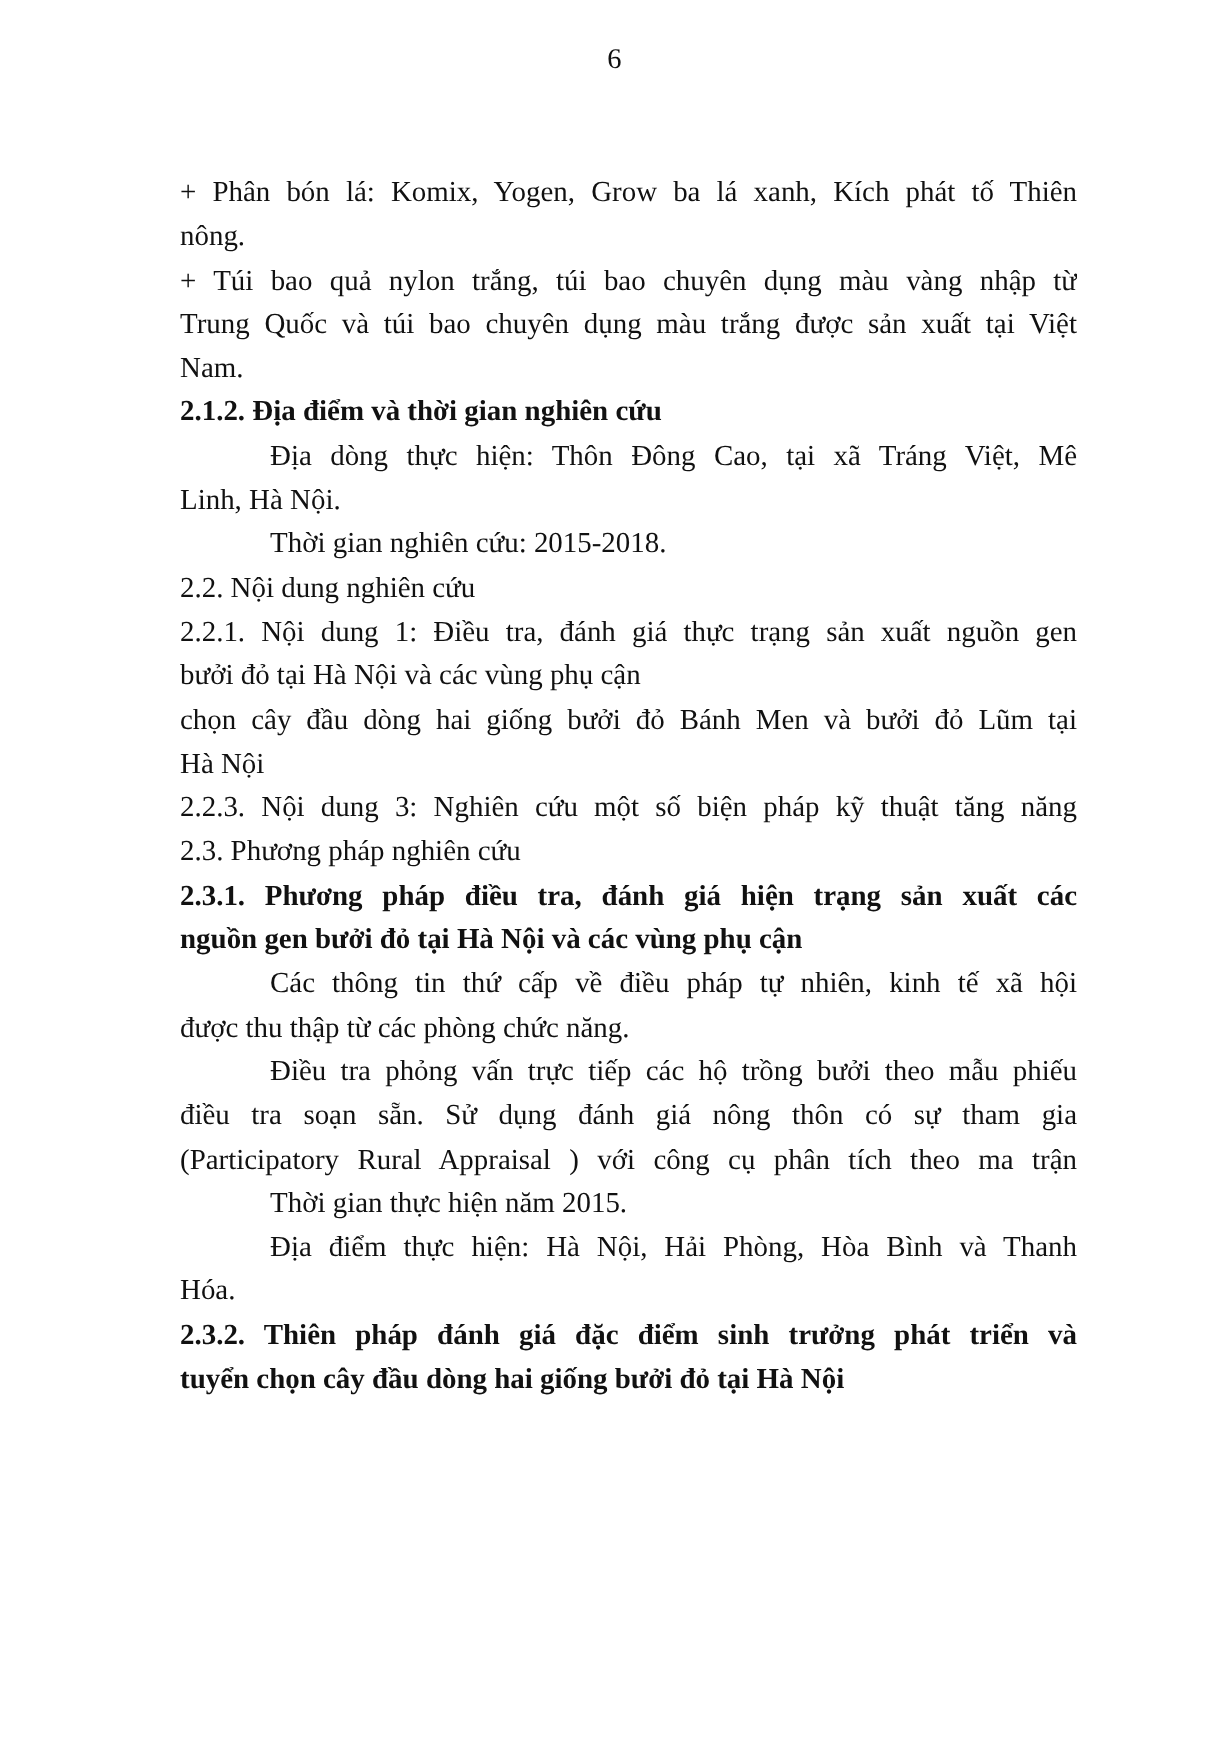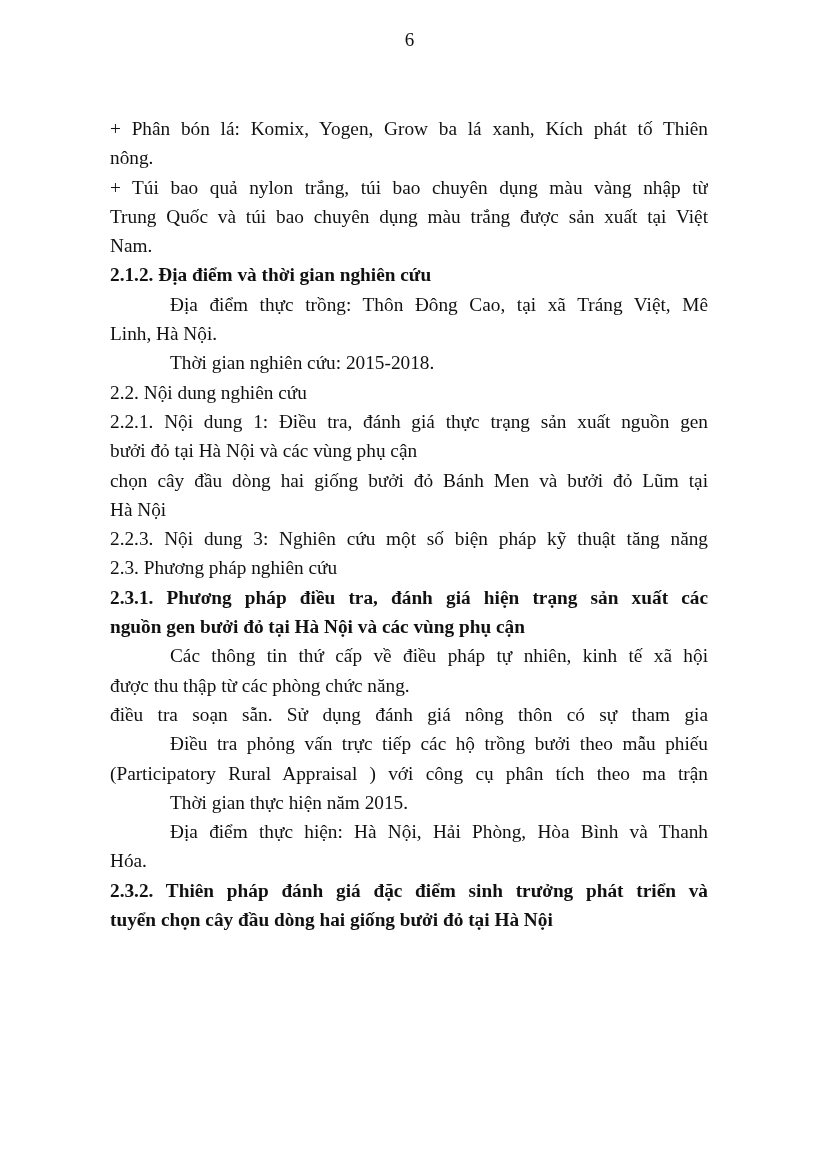--- a/index.html
+++ b/index.html
@@ -20,21 +20,21 @@
       top: 28px;
       left: 0;
       width: 819px;
       text-align: center;
       font-size: 19px;
       line-height: 24px;
     }
     .content {
       position: absolute;
       top: 114px;
-      left: 110px;
+      left: 120px;
       width: 598px;
       font-size: 19.3px;
       line-height: 29.3px;
     }
     .line {
       display: block;
       white-space: nowrap;
       height: 29.3px;
     }
     .justify {
@@ -53,38 +53,38 @@
 <div class="page-number">6</div>
 
 <div class="content">
   <span class="line justify">+ Phân bón lá:  Komix, Yogen, Grow ba lá xanh, Kích phát tố Thiên</span>
   <span class="line">nông.</span>
   <span class="line justify">+  Túi bao quả nylon trắng, túi bao chuyên dụng màu vàng nhập từ</span>
   <span class="line justify">Trung Quốc và túi bao chuyên dụng màu trắng được sản xuất tại Việt</span>
   <span class="line">Nam.</span>
 
   <span class="line bold-italic">2.1.2. Địa điểm và thời gian nghiên cứu</span>
-  <span class="line justify indent">Địa điểm thực trồng: Thôn Đông Cao, tại xã Tráng Việt, Mê</span>
+  <span class="line justify indent">Địa dòng thực hiện: Thôn Đông Cao, tại xã Tráng Việt, Mê</span>
   <span class="line">Linh, Hà Nội.</span>
   <span class="line indent">Thời gian nghiên cứu: 2015-2018.</span>
 
   <span class="line bold">2.2. Nội dung nghiên cứu</span>
   <span class="line justify">2.2.1. Nội dung 1: Điều tra, đánh giá thực trạng sản xuất nguồn gen</span>
   <span class="line">bưởi đỏ tại Hà Nội và các vùng phụ cận</span>
   <span class="line justify">chọn cây đầu dòng hai  giống bưởi đỏ Bánh Men và bưởi đỏ Lũm tại</span>
   <span class="line">Hà Nội</span>
   <span class="line justify">2.2.3. Nội dung 3: Nghiên cứu một số biện pháp kỹ thuật tăng năng</span>
 
   <span class="line bold">2.3. Phương pháp nghiên cứu</span>
   <span class="line justify bold-italic">2.3.1. Phương pháp điều tra, đánh giá hiện trạng sản xuất các</span>
   <span class="line bold-italic">nguồn gen bưởi đỏ tại Hà Nội và các vùng phụ cận</span>
   <span class="line justify indent">Các thông tin thứ cấp về điều pháp tự nhiên, kinh tế xã hội</span>
   <span class="line">được thu thập từ các phòng chức năng.</span>
+  <span class="line justify indent">Điều tra phỏng vấn trực tiếp các hộ trồng bưởi theo mẫu phiếu</span>
   <span class="line justify">điều tra soạn sẵn. Sử dụng đánh giá nông thôn có sự tham gia</span>
-  <span class="line justify indent">Điều tra phỏng vấn trực tiếp các hộ trồng bưởi theo mẫu phiếu</span>
   <span class="line justify">(Participatory Rural Appraisal ) với công cụ phân tích theo ma trận</span>
   <span class="line indent">Thời gian thực hiện năm 2015.</span>
   <span class="line justify indent">Địa điểm thực hiện: Hà Nội, Hải Phòng, Hòa Bình và Thanh</span>
   <span class="line">Hóa.</span>
 
   <span class="line justify bold-italic">2.3.2. Thiên pháp đánh giá đặc điểm sinh trưởng phát triển và</span>
   <span class="line bold-italic">tuyển chọn cây đầu dòng hai giống bưởi đỏ tại Hà Nội</span>
 </div>
 
 </body></html>

